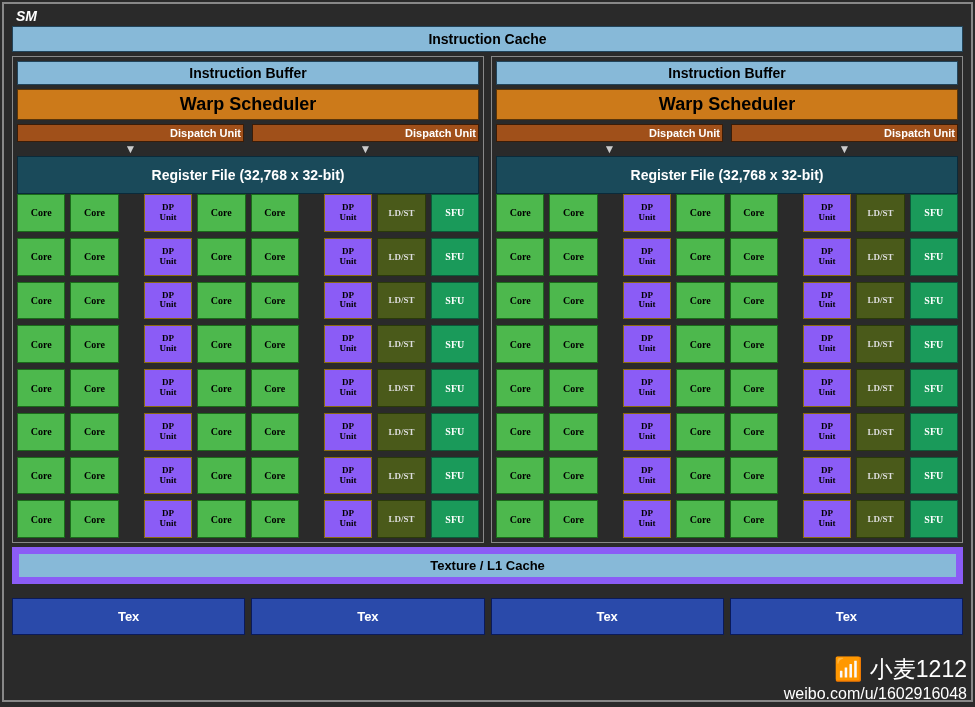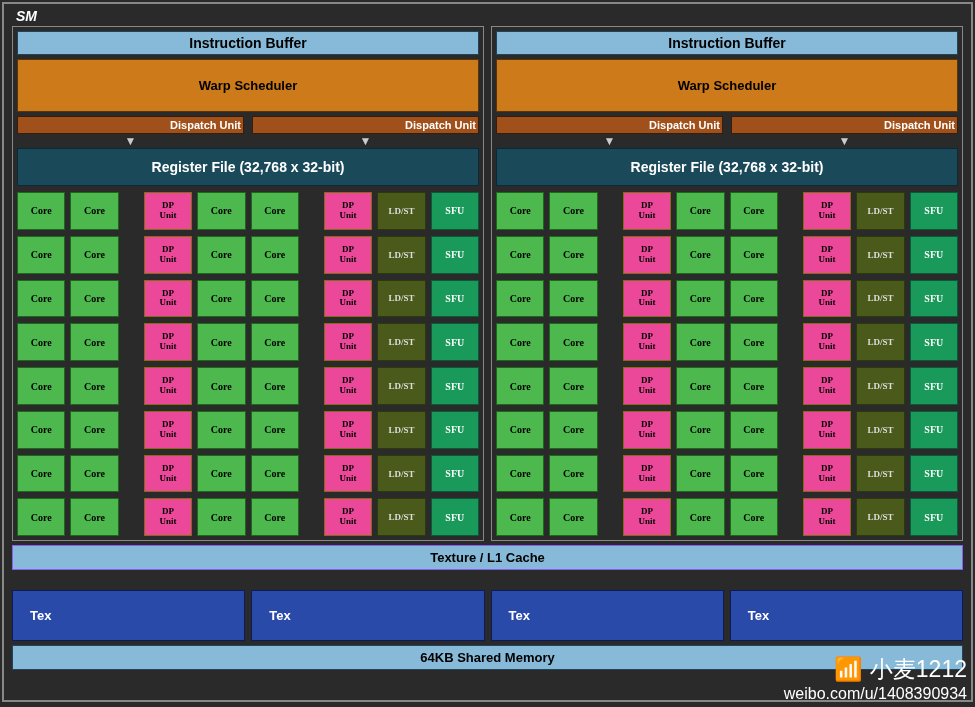--- a/index.html
+++ b/index.html
@@ -54,22 +54,22 @@
     padding: 3px;
     font-size: 14px;
     border: 1px solid #22445a;
     margin-bottom: 4px;
   }
   .warp-sched {
     background: #cc7a1a;
     color: #000;
     font-weight: bold;
     text-align: center;
-    padding: 18px;
-    font-size: 13px;
+    padding: 4px;
+    font-size: 18px;
     border: 1px solid #5a3509;
     margin-bottom: 4px;
   }
   .dispatch-row {
     display: flex;
     gap: 8px;
     margin-bottom: 2px;
   }
   .dispatch {
     flex: 1;
@@ -94,21 +94,21 @@
     line-height: 10px;
   }
   .regfile {
     background: #1a4a5a;
     color: #fff;
     font-weight: bold;
     text-align: center;
     padding: 10px 4px;
     font-size: 14px;
     border: 1px solid #0a2a3a;
-    margin-bottom: 6px;
+    margin-bottom: 0;
   }
   .unit-grid {
     display: flex;
     flex-direction: column;
     gap: 6px;
   }
   .unit-row {
     display: flex;
     gap: 5px;
     font-family: Liberation Serif, serif;
@@ -120,44 +120,45 @@
     font-size: 10px;
     padding: 8px 0;
     border-width: 1px;
     border-style: solid;
     display: flex;
     align-items: center;
     justify-content: center;
     min-height: 34px;
   }
   .core { background: #4db84d; color: #000; border-color: #1a6a1a; }
-  .dp   { background: #ec4899; color: #000; border-color: #8a6a10; font-size: 9px; line-height: 1.1; margin-left: 20px; }
+  .dp   { background: #8b5cf6; color: #000; border-color: #8a6a10; font-size: 9px; line-height: 1.1; margin-left: 20px; }
   .ldst { background: #4a5a1a; color: #ddd; border-color: #2a3a0a; font-size: 9px; }
   .sfu  { background: #1a9a5a; color: #fff; border-color: #0a5a3a; }
   .texcache {
     background: #87b9d8;
     color: #000;
     font-weight: bold;
     text-align: center;
     padding: 4px;
     font-size: 13px;
-    border: 1px solid #8b5cf6;
-    margin-bottom: 20px;
+    border: 7px solid #8b5cf6;
+    margin-bottom: 14px;
   }
   .tex-row {
     display: flex;
     gap: 6px;
     margin-bottom: 4px;
   }
   .tex {
     flex: 1;
     background: #2a4aaa;
     color: #fff;
     font-weight: bold;
-    padding: 17px;
+    text-align: center;
+    padding: 10px;
     font-size: 13px;
     border: 1px solid #0a1a5a;
   }
   .shmem {
     background: #87b9d8;
     color: #000;
     font-weight: bold;
     text-align: center;
     padding: 4px;
     font-size: 13px;
@@ -173,20 +174,21 @@
     line-height: 1.2;
     pointer-events: none;
   }
   .watermark .top { font-size: 23px; }
 </style>
 </head>
 <body>
 
 <div class="sm-container">
   <div class="sm-title">SM</div>
+  <div class="icache">Instruction Cache</div>
 
   <div class="smsp-row">
 
     <div class="smsp">
         <div class="ibuf">Instruction Buffer</div>
         <div class="warp-sched">Warp Scheduler</div>
         <div class="dispatch-row">
           <div class="dispatch">Dispatch Unit</div>
           <div class="dispatch">Dispatch Unit</div>
         </div>
@@ -375,19 +377,18 @@
       </div>
   </div>
 
   <div class="texcache">Texture / L1 Cache</div>
   <div class="tex-row">
       <div class="tex">Tex</div>
       <div class="tex">Tex</div>
       <div class="tex">Tex</div>
       <div class="tex">Tex</div>
     </div>
-  <div class="shmem">64KB Shared Memory</div>
 </div>
 
 <div class="watermark">
   <div class="top"><span>📶</span> <span>小麦1212</span></div>
-  <div>weibo.com/u/1408390934</div>
+  <div>weibo.com/u/1602916048</div>
 </div>
 
 </body></html>

